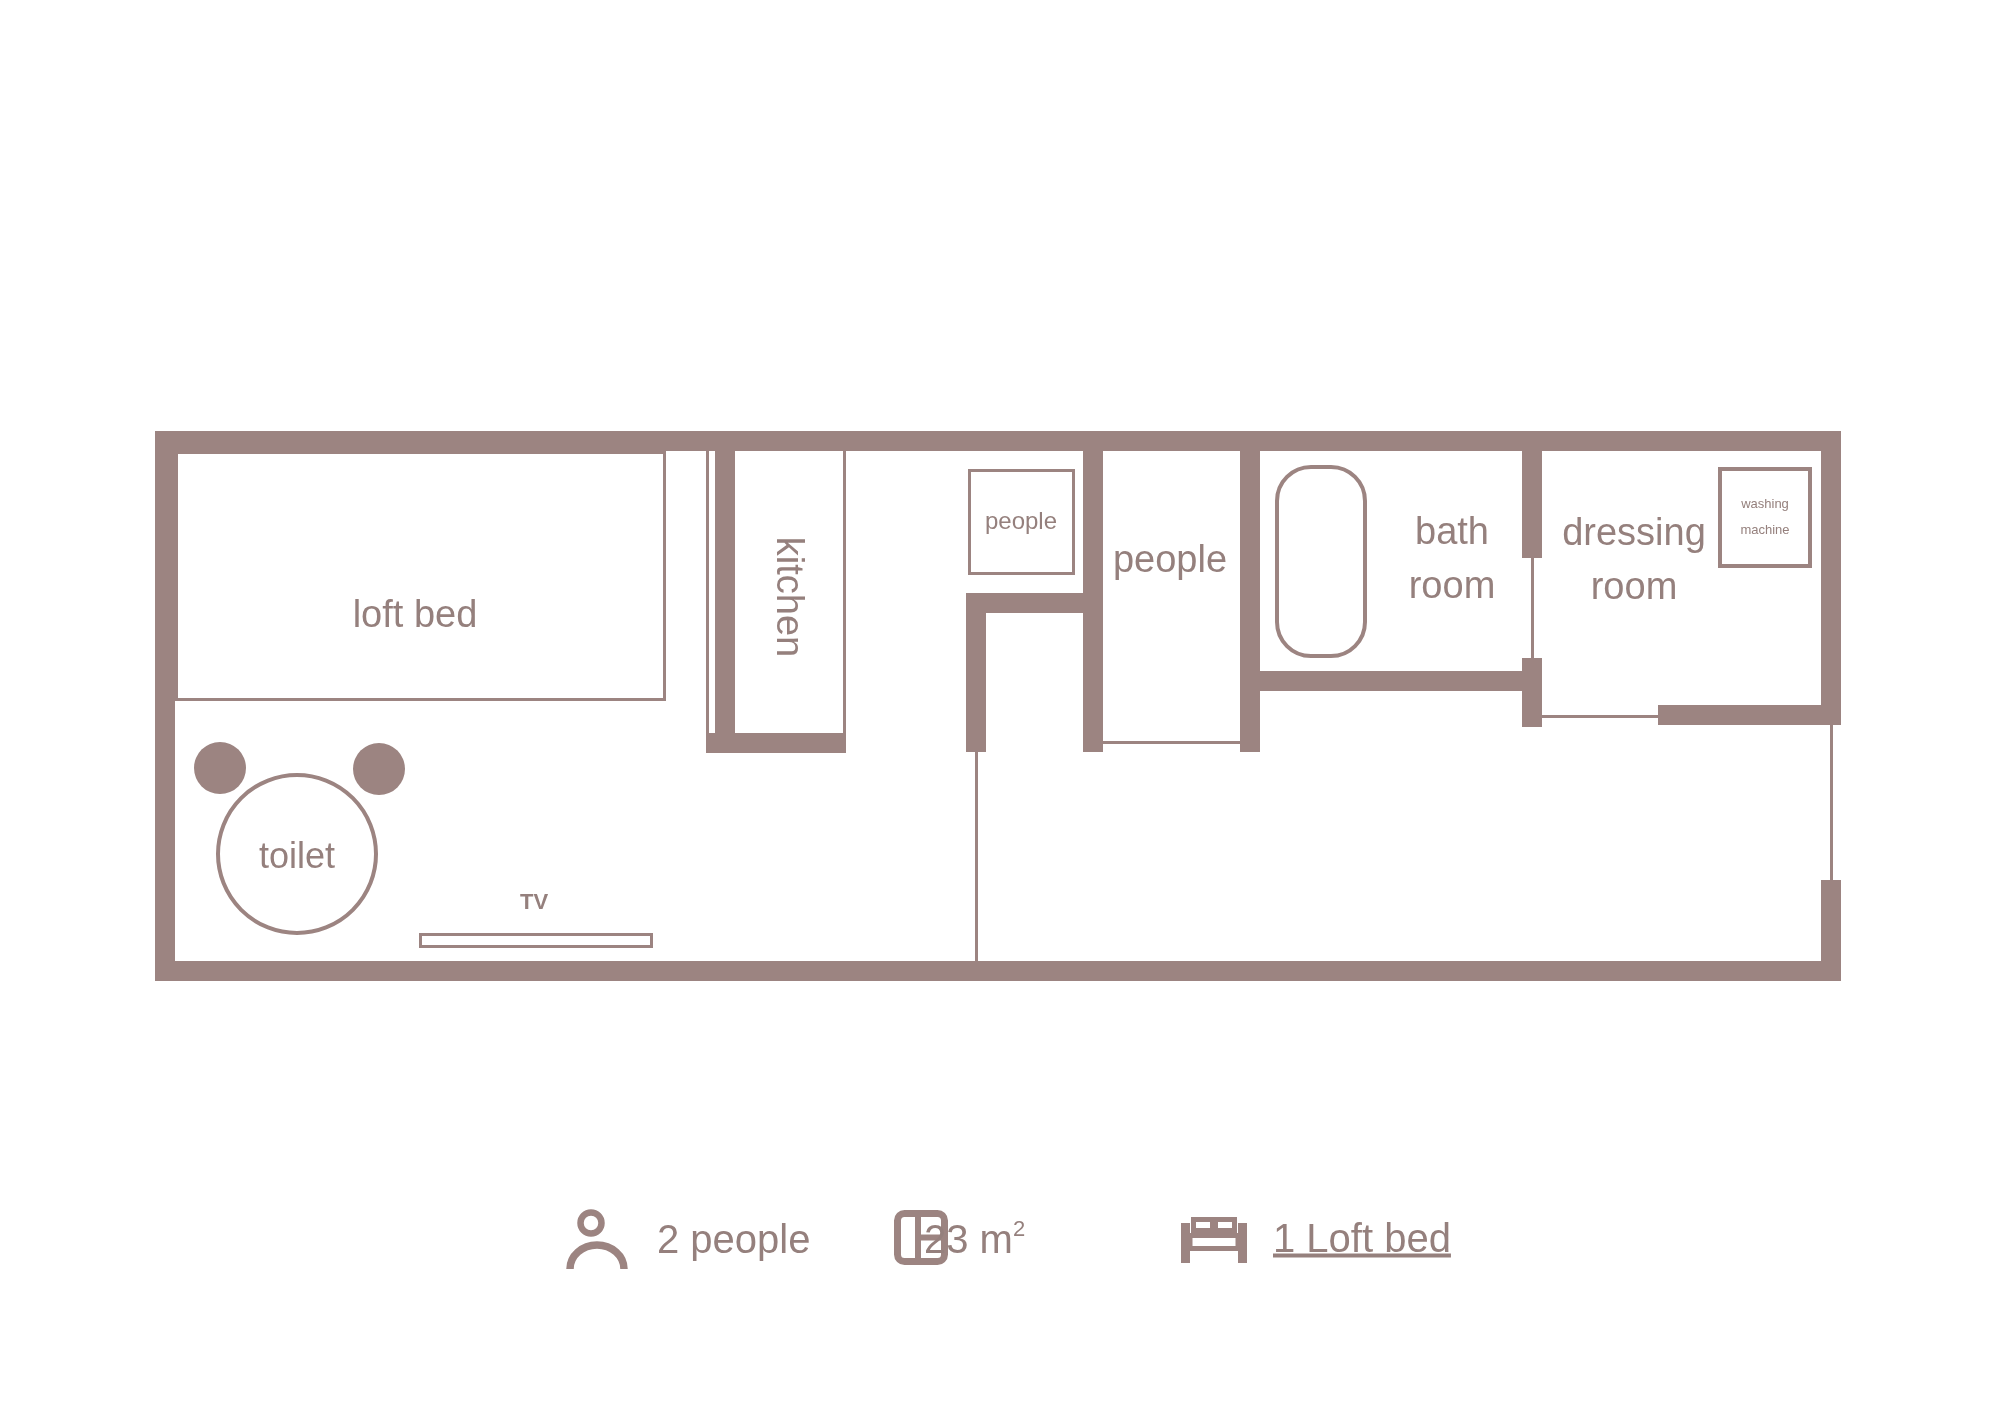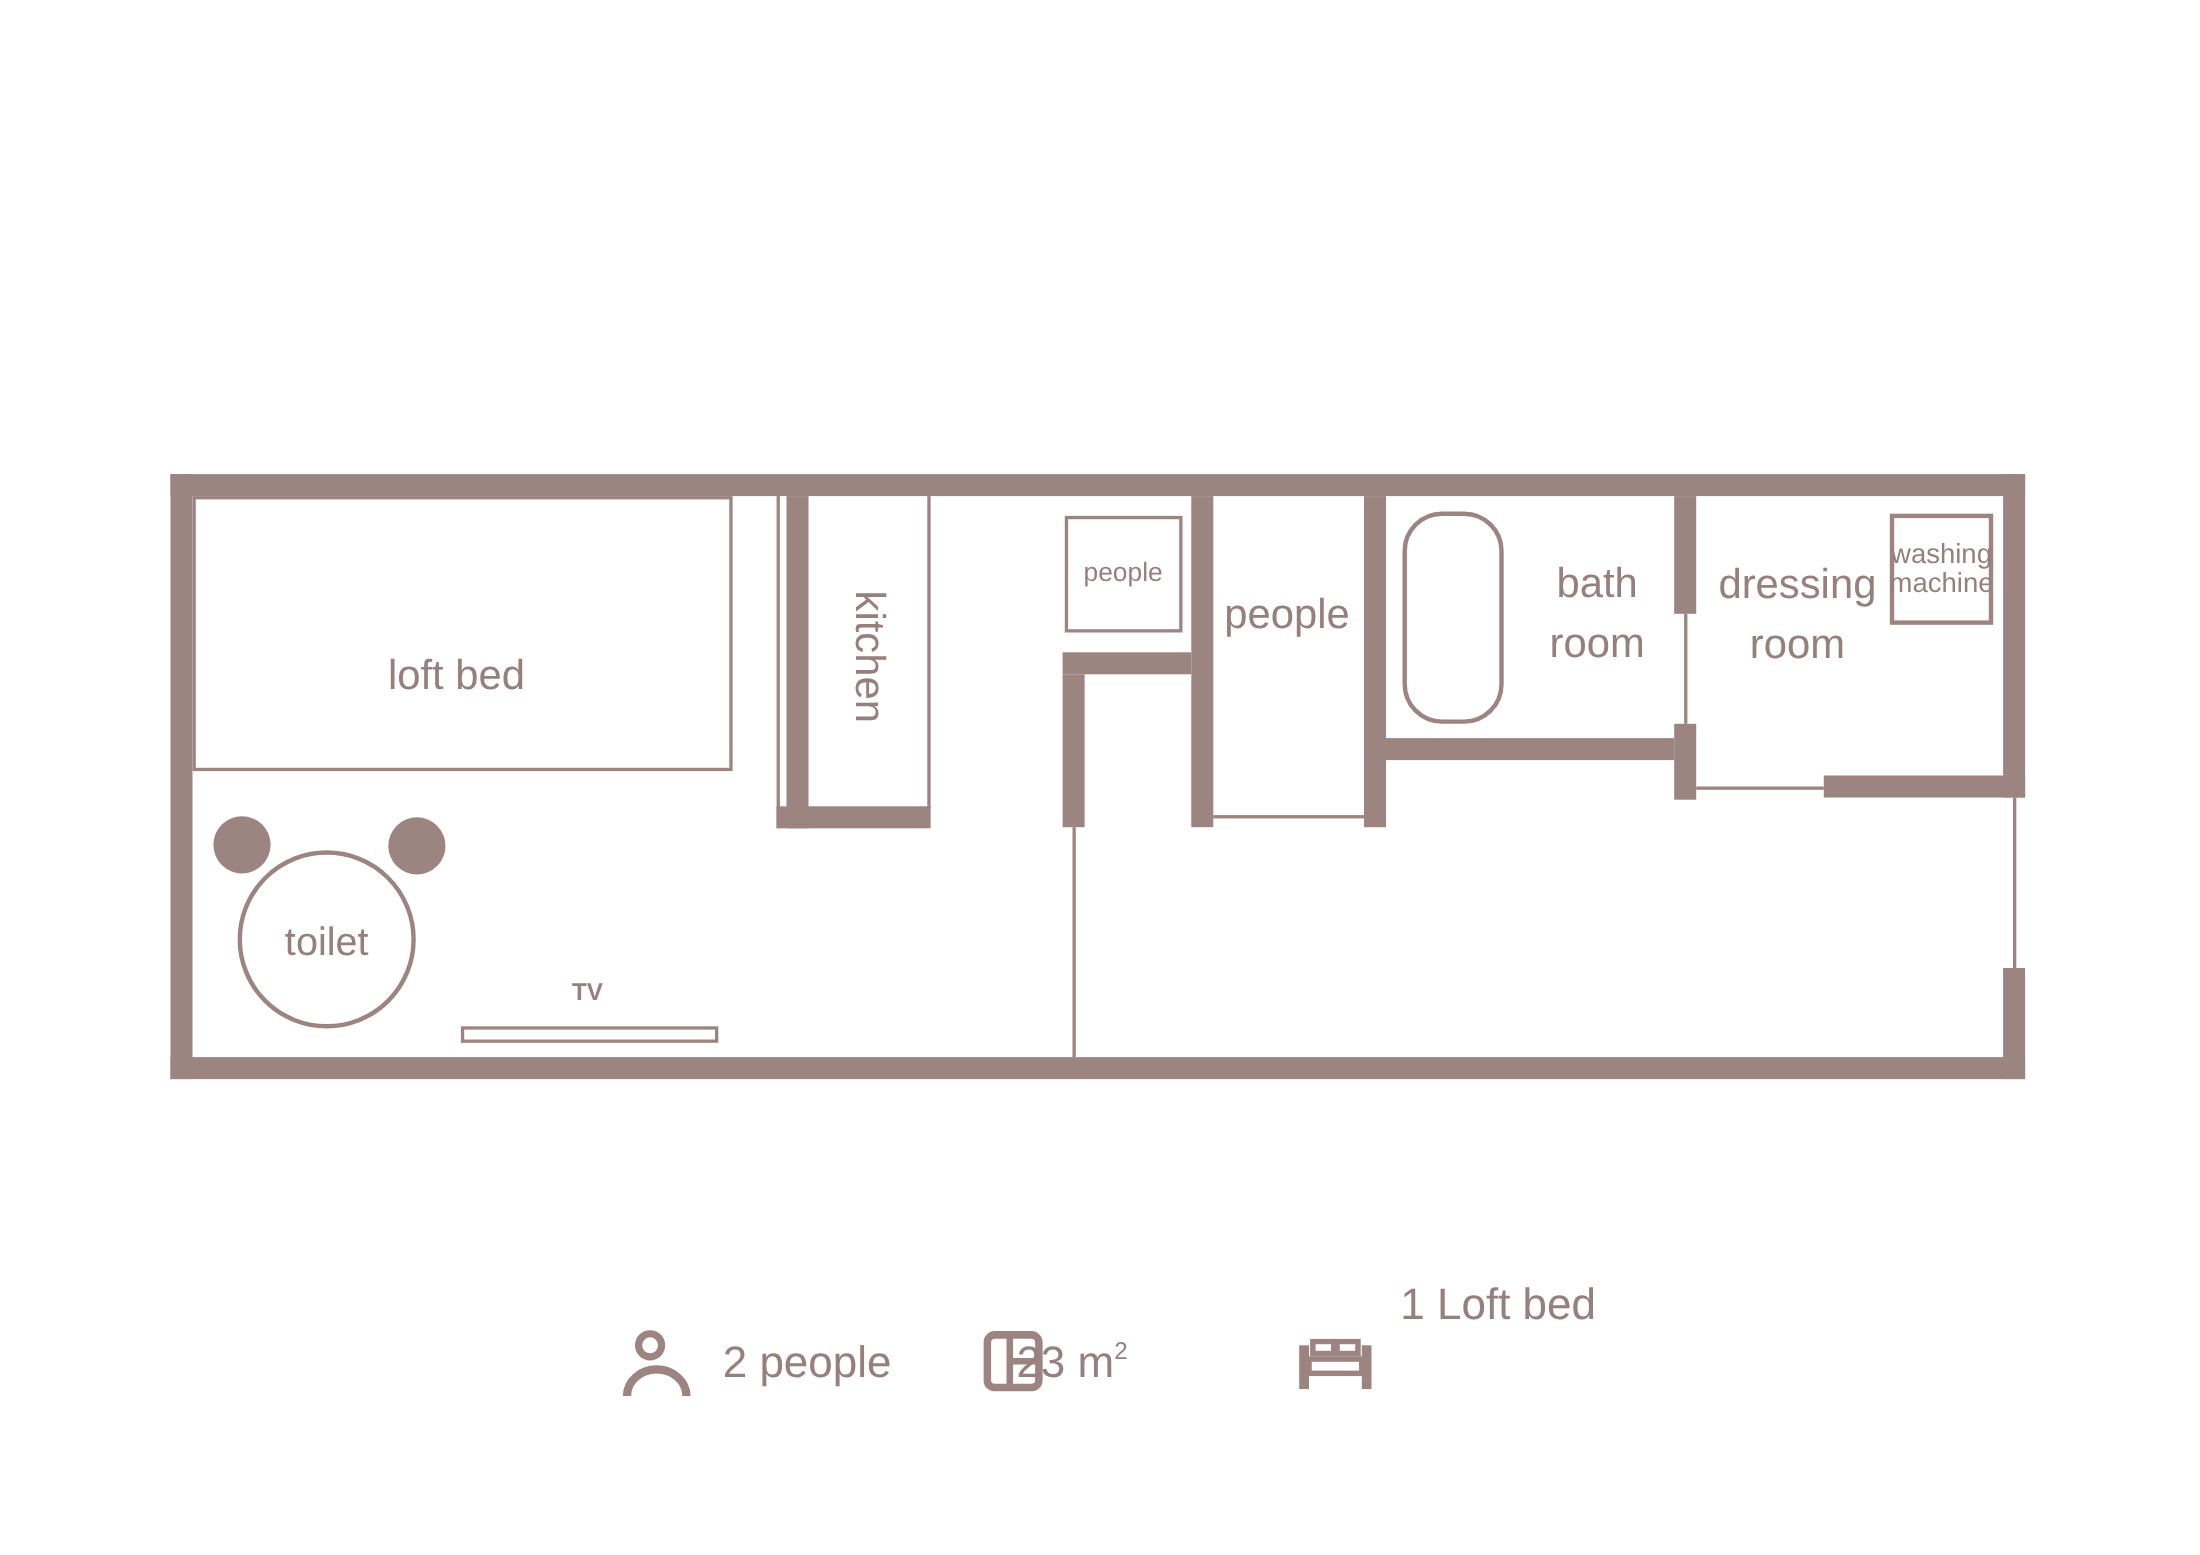--- a/index.html
+++ b/index.html
@@ -15,21 +15,21 @@
   .box.b4{border-width:4px;}
   .fillcircle{position:absolute;background:var(--wall);border-radius:50%;}
   .label{
     position:absolute;transform:translate(-50%,-50%);
     color:var(--text);white-space:nowrap;text-align:center;line-height:1.42;
   }
   .f38{font-size:38px;}
   .f36{font-size:36px;}
   .f24{font-size:24px;}
   .f22{font-size:22px;}
-  .f19{font-size:25px;line-height:26px;}
+  .f19{font-size:13px;line-height:26px;}
   .vtext{writing-mode:vertical-rl;}
   .legend-label{
     position:absolute;transform:translateY(-50%);
     color:var(--text);white-space:nowrap;font-size:40px;
   }
   .sup{font-size:0.55em;vertical-align:0.75em;}
   .icon{position:absolute;display:block;}
   .stroke{fill:none;stroke:var(--wall);}
   .solid{fill:var(--wall);stroke:none;}
 </style>
@@ -123,17 +123,17 @@
     <span>23 m</span><span class="sup">2</span>
   </div>
 
   <svg class="icon" style="left:1181px;top:1217px;" width="66" height="46" viewBox="0 0 66 46">
     <rect class="solid" x="0" y="6" width="9" height="40"></rect>
     <rect class="solid" x="57" y="6" width="9" height="40"></rect>
     <rect class="stroke" x="12.5" y="2.5" width="19" height="11" stroke-width="5"></rect>
     <rect class="stroke" x="34.5" y="2.5" width="19" height="11" stroke-width="5"></rect>
     <rect class="stroke" x="9" y="18.5" width="48" height="13" stroke-width="5"></rect>
   </svg>
-  <div class="legend-label" style="left:1273px;top:1187px;">
+  <div class="legend-label" style="left:1273px;top:1238px;text-decoration:underline;">
     <span>1 Loft bed</span>
   </div>
 
 </div>
 
 </body></html>

